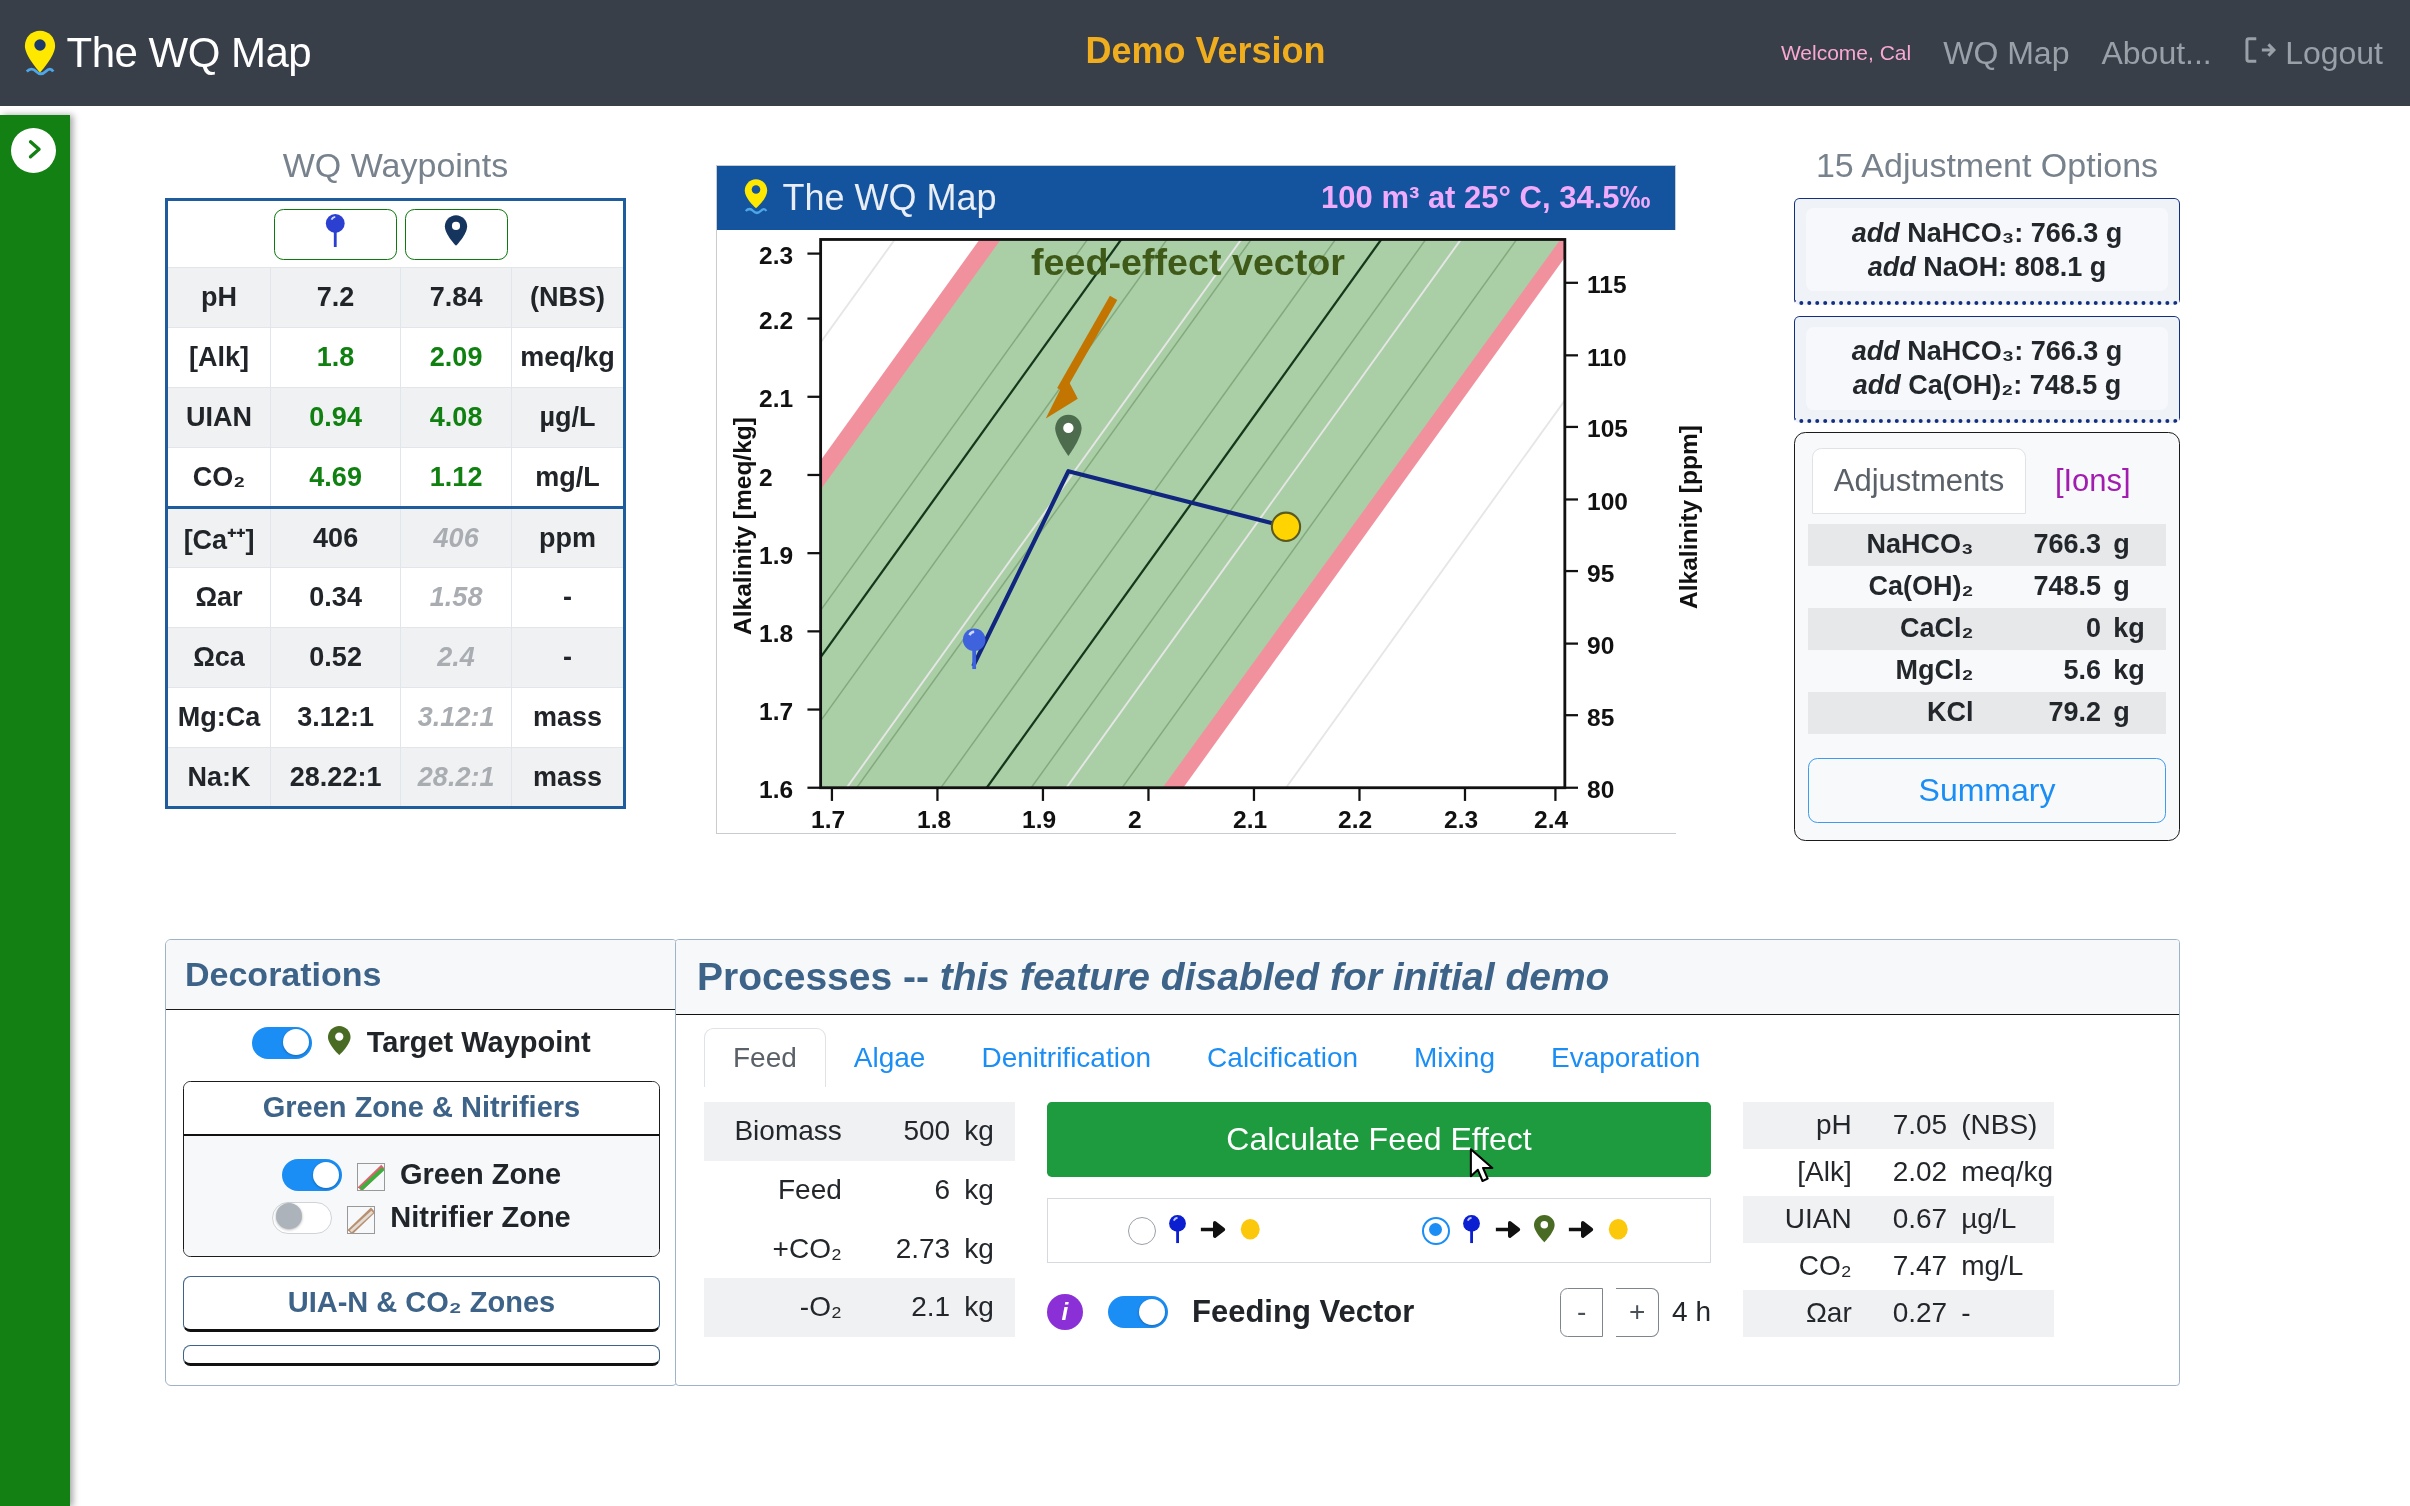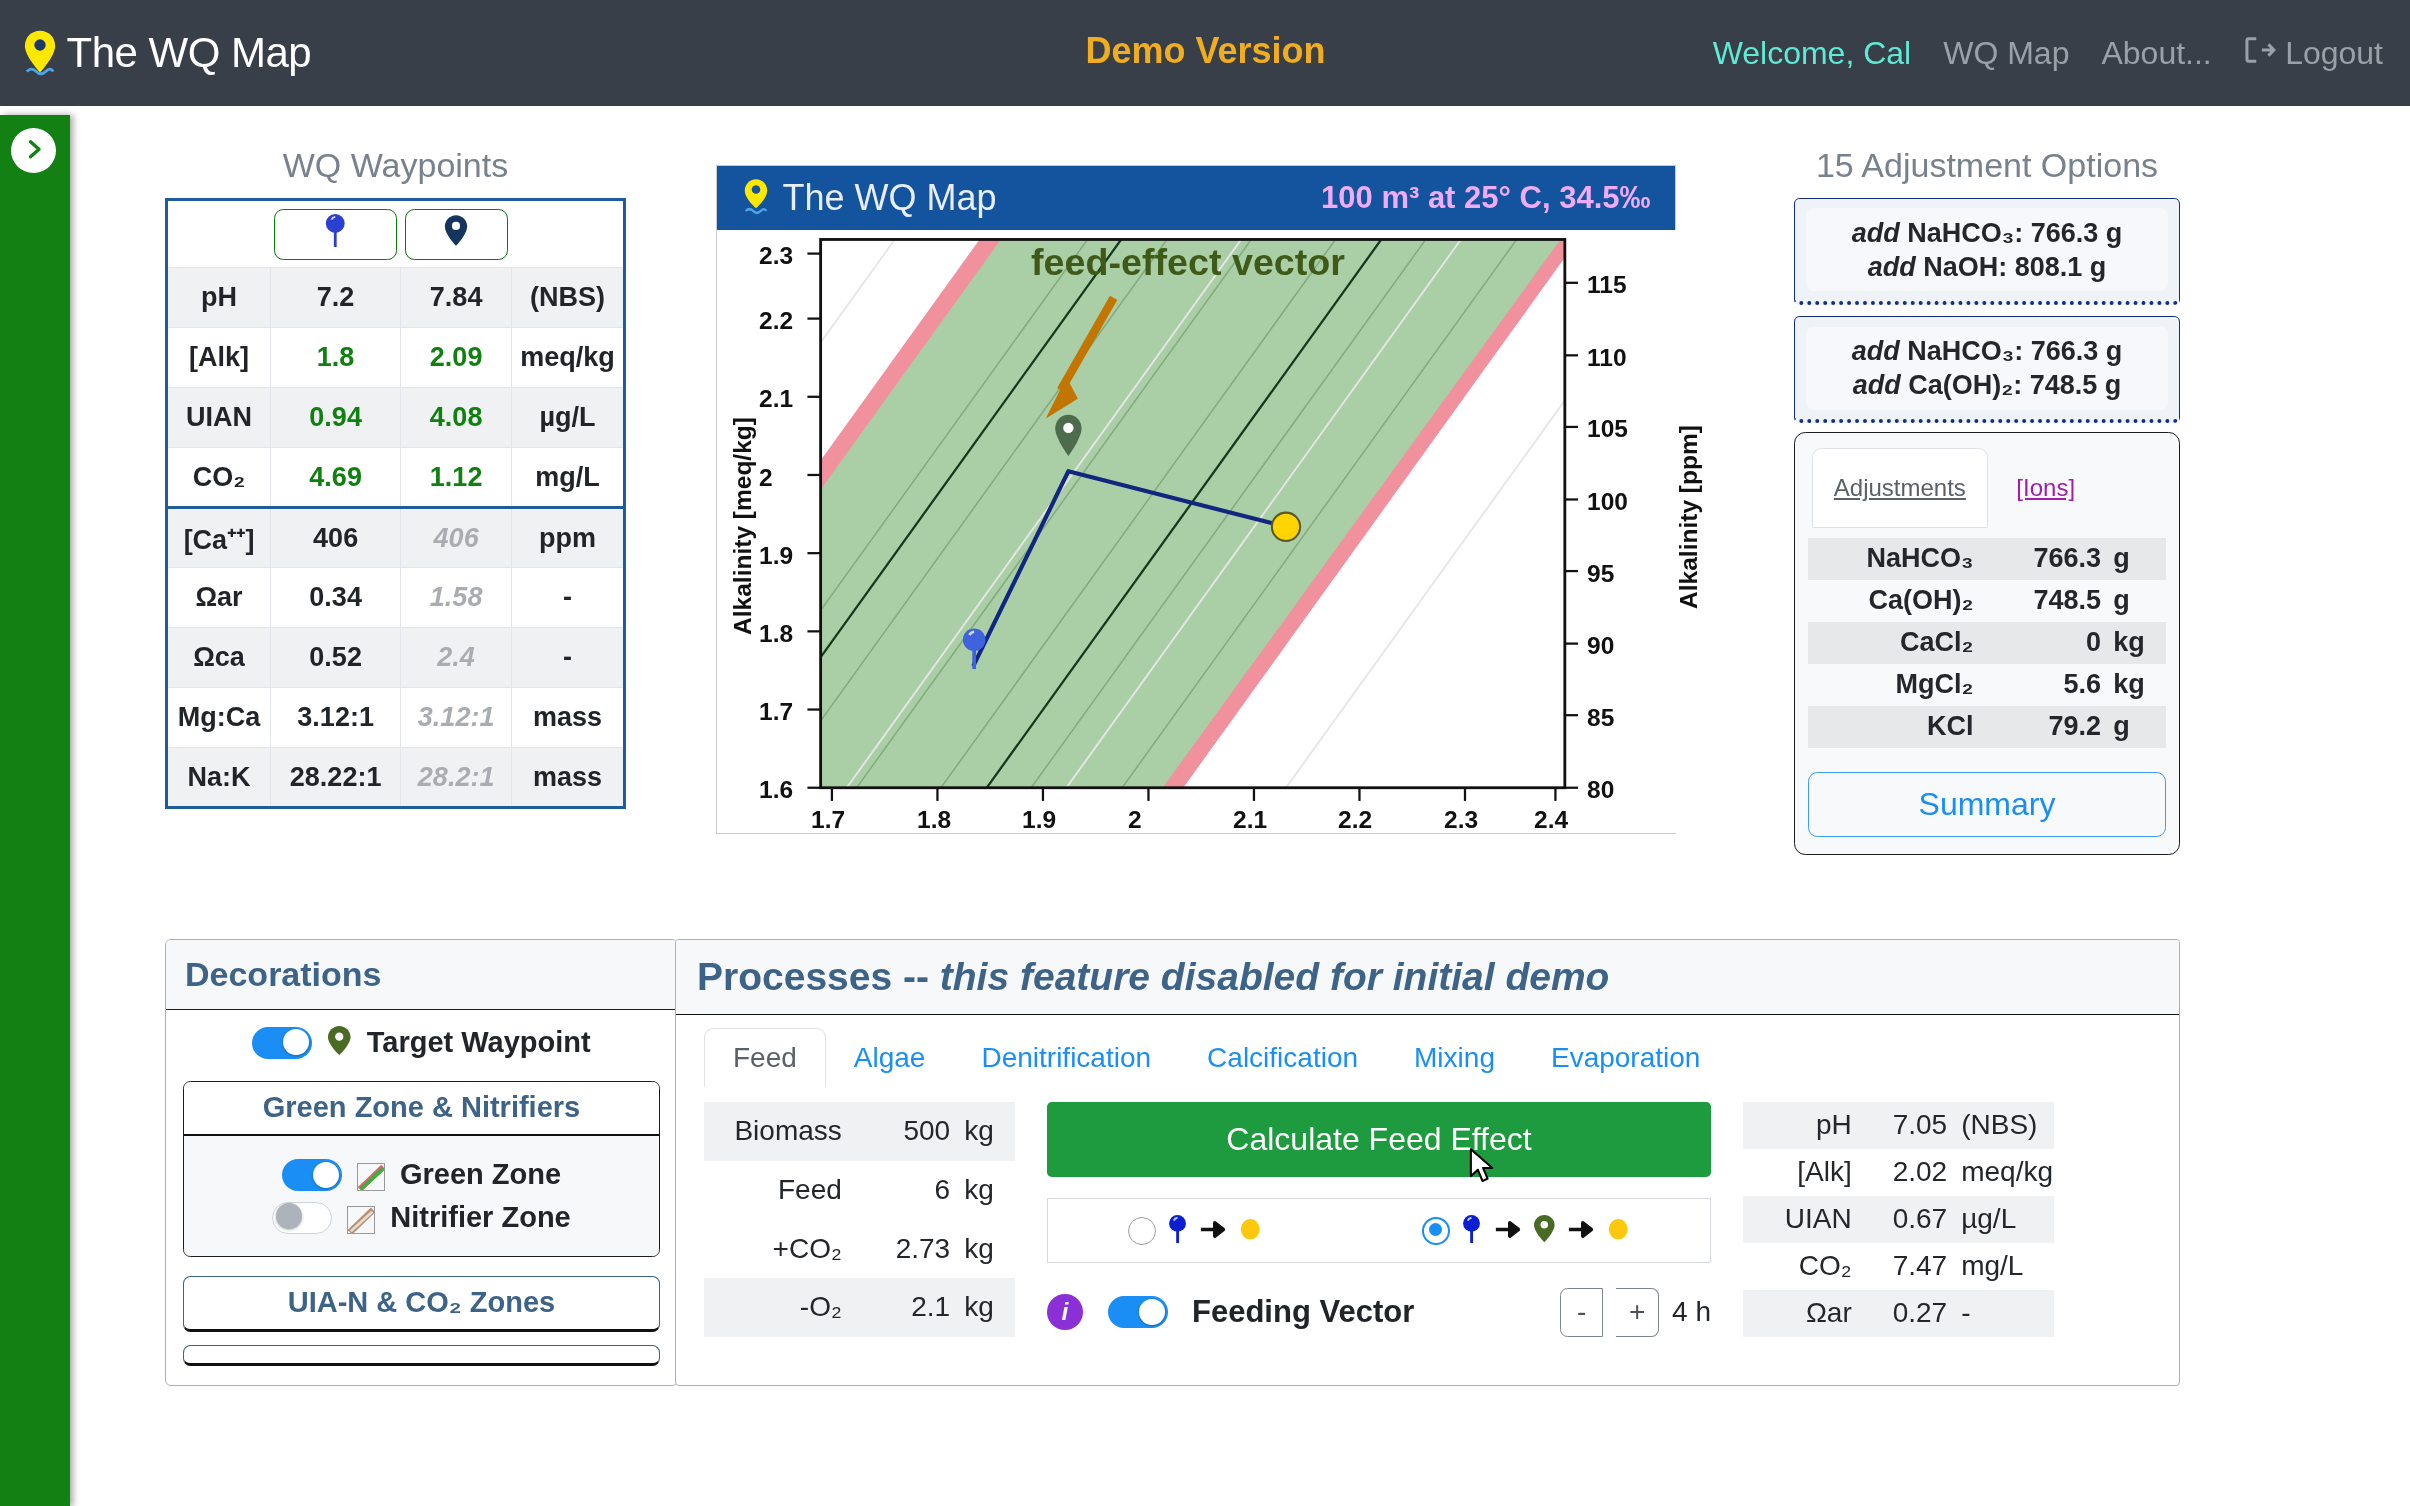--- a/index.html
+++ b/index.html
@@ -19,21 +19,21 @@
   }
   .brand{ display:flex; align-items:center; margin-left:21px; }
   .brand-pin{ width:38px; height:51px; position:relative; margin-right:7.5px;}
   .brand-title{ color:#ffffff; font-size:42px; letter-spacing:-0.5px; }
   .demo-version{
     position:absolute; left:0; right:0; text-align:center;
     color:#f0ad1e; font-size:36px; font-weight:bold; top:30px;
   }
   .nav-right{ position:absolute; right:28px; top:0; height:106px;
               display:flex; align-items:center; gap:32px; }
-  .nav-welcome{ color:#5eead4; font-size:32px; }
+  .nav-welcome{ color:#f9a8d4; font-size:21px; }
   .nav-link{ color:#9aa0a8; font-size:32px; cursor:pointer; }
   .nav-logout{ color:#9aa0a8; font-size:32px; display:flex; align-items:center; gap:9.4px; cursor:pointer;}
 
   
   .side-strip{
     position:absolute; left:0; top:115px; width:70px; height:1392px;
     background:#128012; box-shadow:2.8px 0 6.6px rgba(0,0,0,.35);
   }
   .side-toggle{
     position:absolute; left:11.3px; top:13px; width:45px; height:45px;
@@ -106,24 +106,23 @@
     text-align:center; font-size:27px; font-weight:bold; color:#23272b;
     line-height:1.26;
   }
   .adj-opt-inner i{ font-style:italic; }
   .adj-card{
     border:1.9px solid #1b1b1b; border-radius:11.3px; background:#f8f9fa;
     padding:11.3px 13px 17px 13px; margin-top:-1.9px;
   }
   .adj-tabs{ display:flex; align-items:center; gap:7.5px; padding:3.8px 3.8px 9.4px 3.8px;}
   .adj-tab{
-    font-size:24px; color:#5a6168; padding:25px 21px;
+    font-size:31px; color:#5a6168; padding:14px 21px;
     background:#ffffff; border:0.9px solid #dfe3e7; border-radius:9.4px 9.4px 0 0;
     cursor:pointer;
-    text-decoration:underline;
   }
   .adj-tab.link{ color:#a21caf; background:transparent; border:none; }
   table.adj{ width:100%; border-collapse:collapse; }
   table.adj td{ font-size:27px; font-weight:bold; color:#23272b; height:42px; }
   table.adj tr.shade td{ background:#e6e8ea; }
   table.adj td.name{ text-align:right; padding-right:24.5px; }
   table.adj td.val{ text-align:right; width:104px; }
   table.adj td.unit{ text-align:left; padding-left:11.3px; width:64px; }
   .summary-btn{
     margin-top:24.5px; border:1.9px solid #3d9bf0; border-radius:9.4px;

